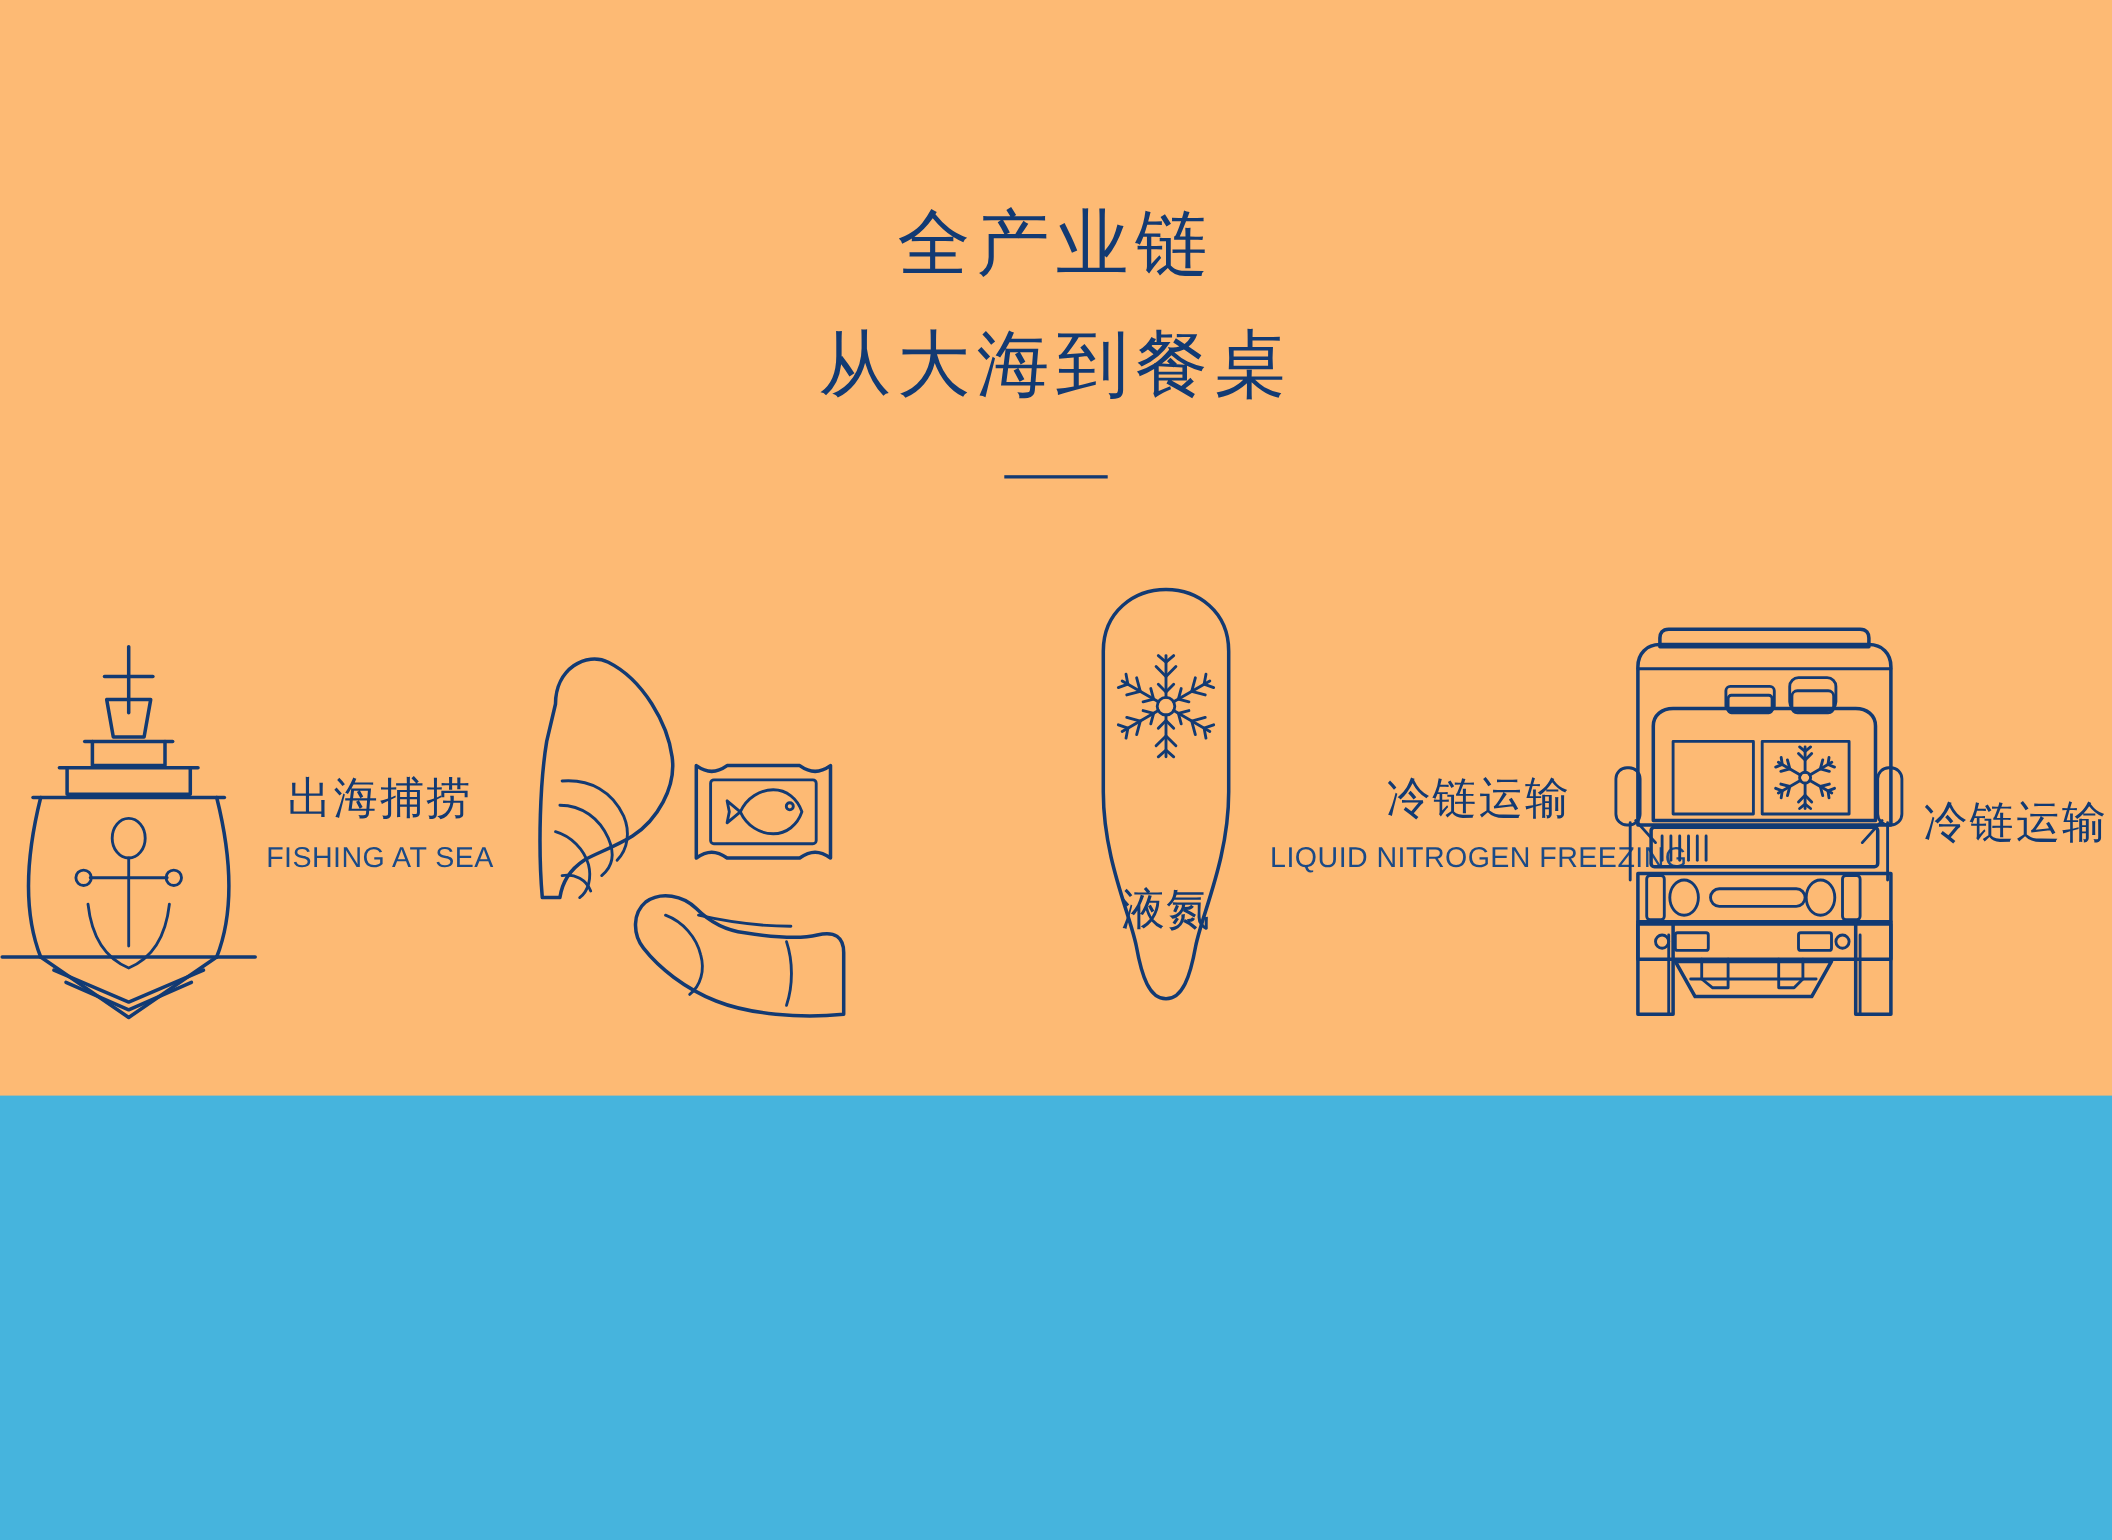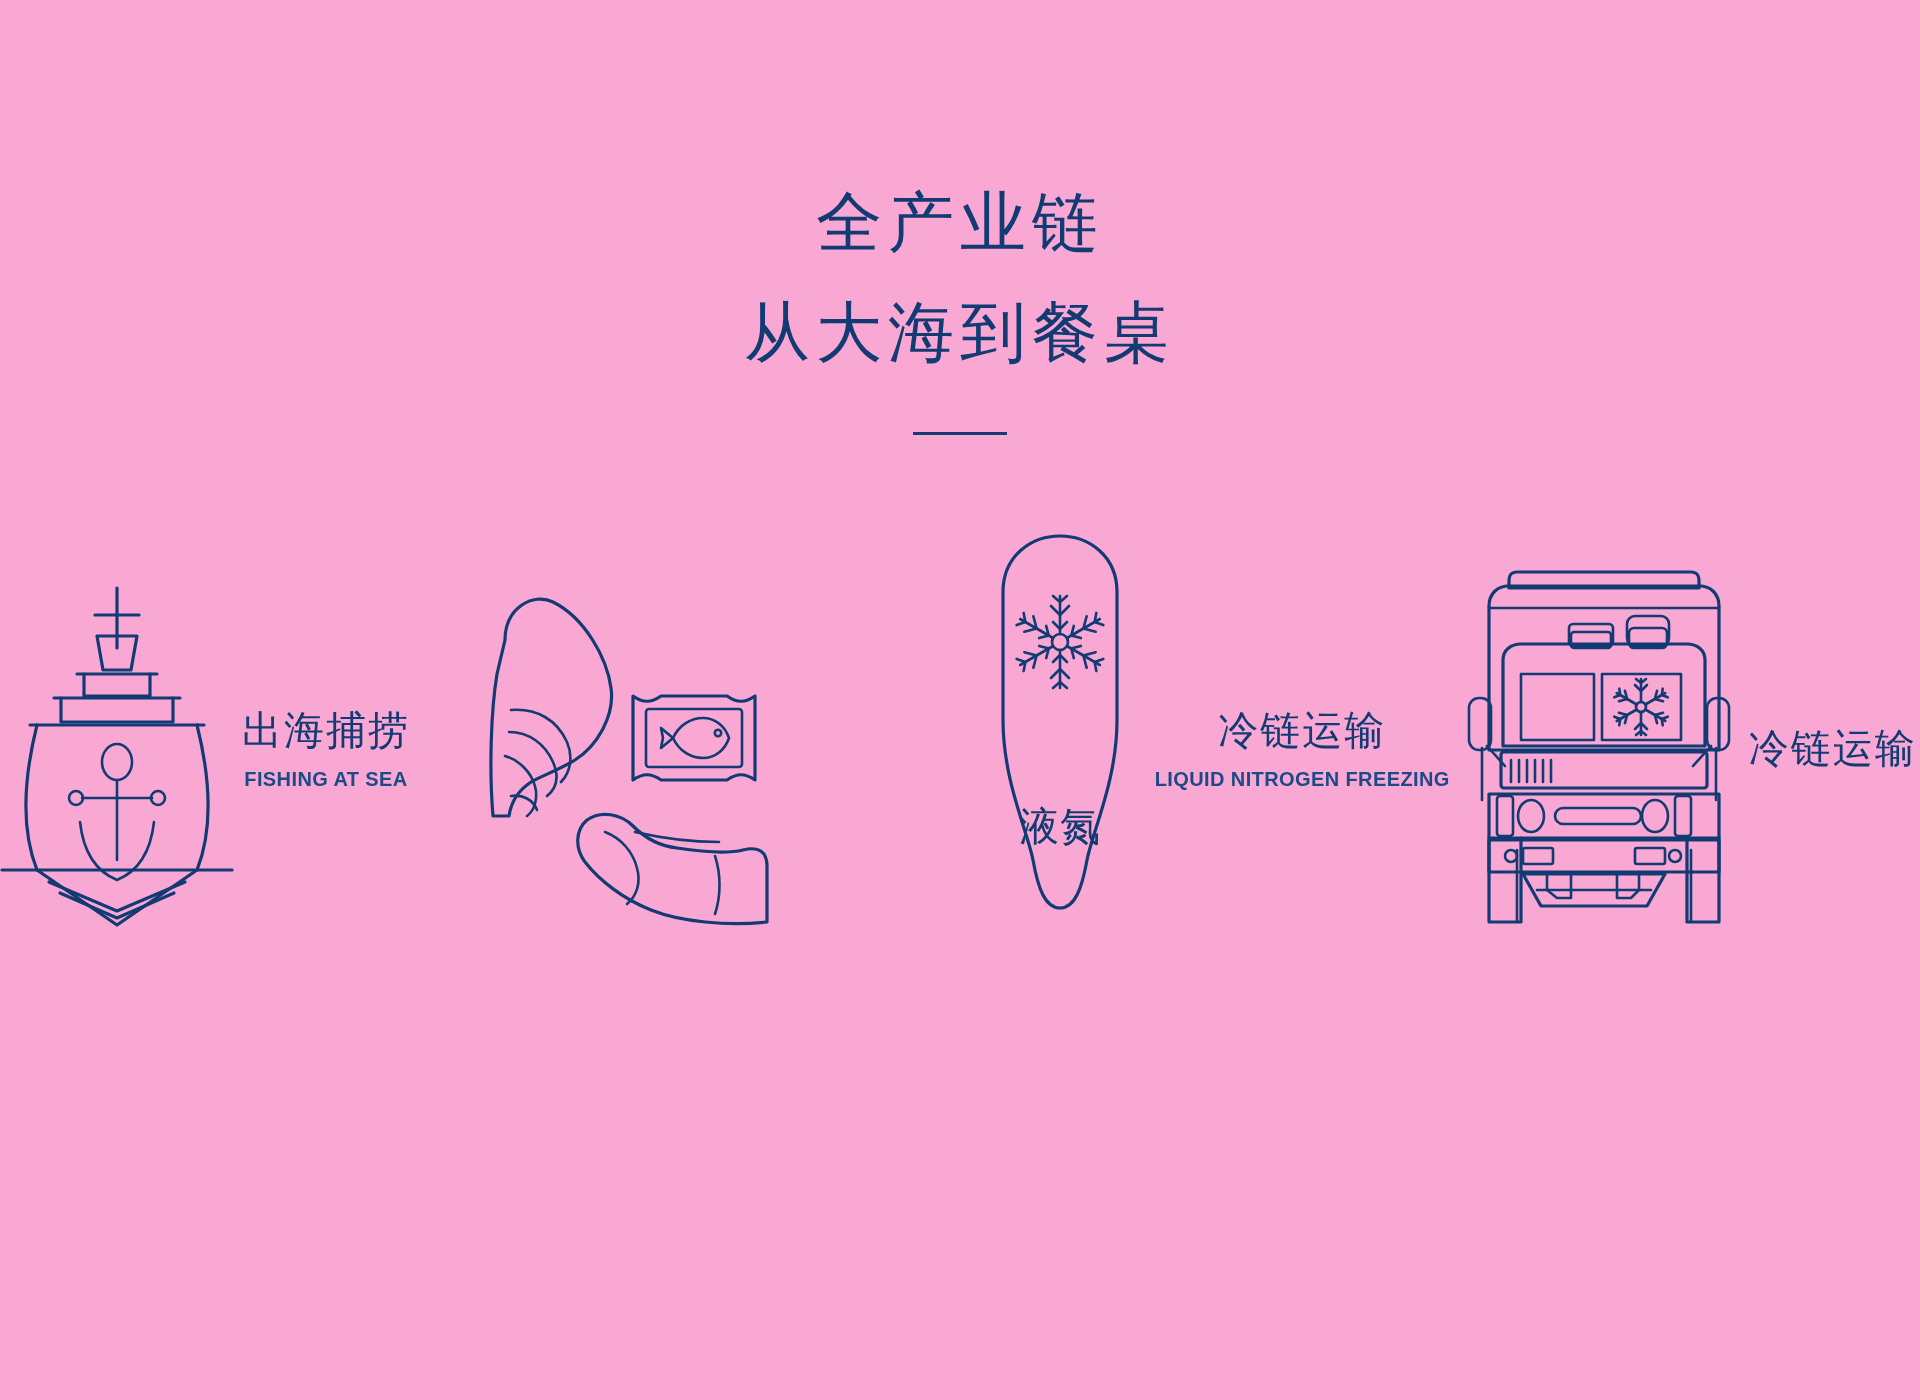--- a/index.html
+++ b/index.html
@@ -11,22 +11,22 @@
     height: 1400px;
     background: #46b4dd;
     font-family: "Liberation Sans", "DejaVu Sans", sans-serif;
     overflow: hidden;
     position: relative;
   }
 
   .page {
     position: relative;
     width: 1920px;
-    height: 1400px;
-    background: #f9a8d4;
+    height: 996px;
+    background: #fdba74;
   }
 
   
   .header {
     position: absolute;
     top: 0;
     left: 0;
     width: 1920px;
     text-align: center;
     padding-top: 175px;
@@ -82,25 +82,24 @@
   }
   .caption-cn {
     color: #123a73;
     font-size: 40px;
     letter-spacing: 2px;
     line-height: 1.2;
     white-space: nowrap;
   }
   .caption-en {
     color: #1b4a86;
-    font-size: 20px;
+    font-size: 26px;
     letter-spacing: 0.4px;
     margin-top: 14px;
     white-space: nowrap;
-    font-weight: bold;
   }
 
   
   .col-1 { transform: translateX(-18px); }
   .col-2 { transform: translateX(-8px); }
   .col-3 { transform: translateX(8px); }
   .col-4 { transform: translateX(22px); }
 
   svg { display: block; overflow: visible; }
   .stroke {

